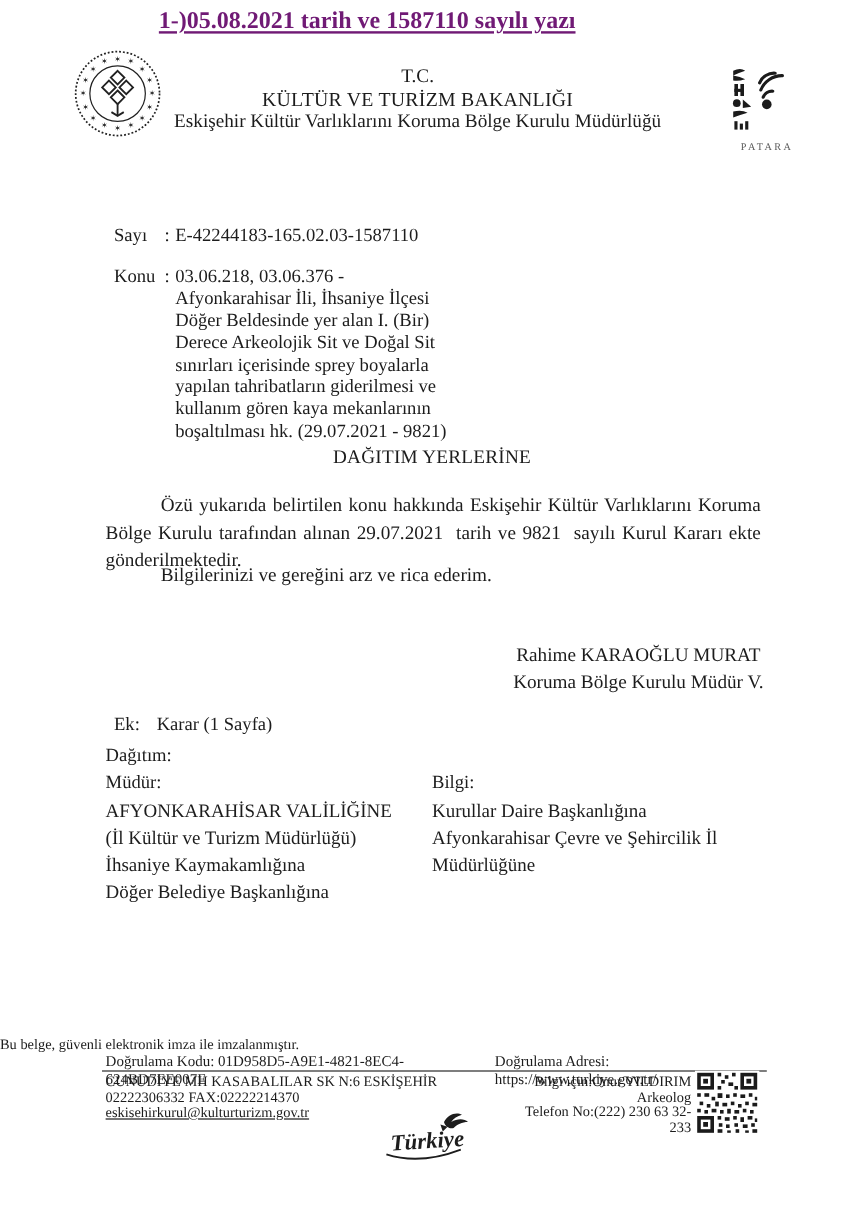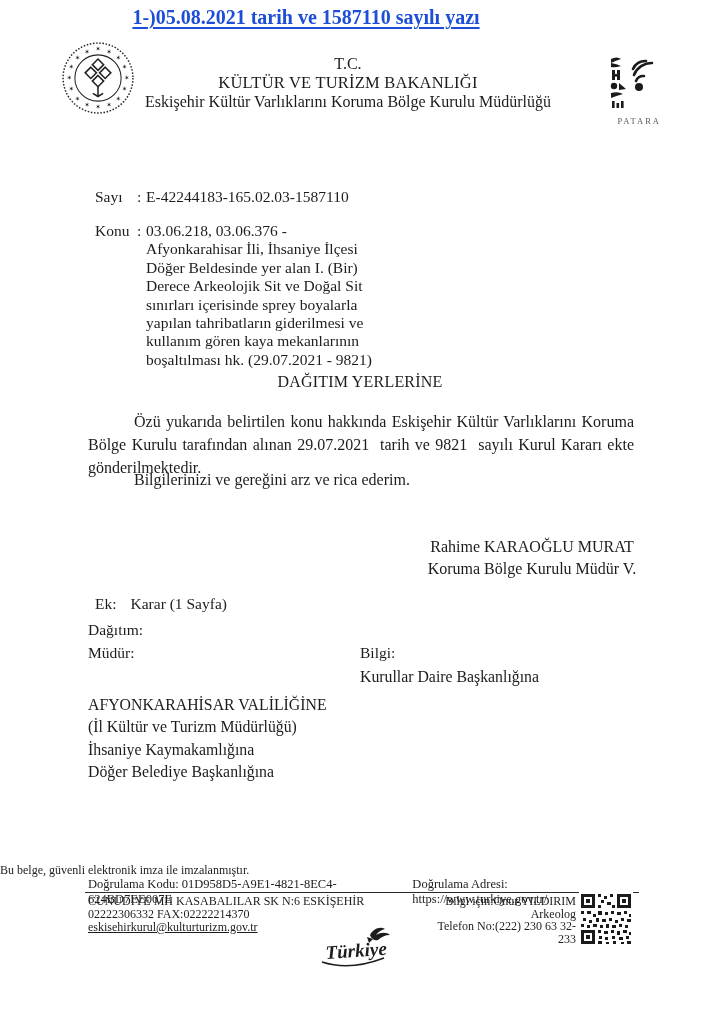--- a/index.html
+++ b/index.html
@@ -4,21 +4,21 @@
 <style>
   html,body{margin:0;padding:0;background:#ffffff;}
   .page{
     position:relative;width:720px;height:1018px;background:#ffffff;
     font-family:"Liberation Serif",serif;color:#1c1c1c;overflow:hidden;
   }
   .abs{position:absolute;}
   
   .red-title{
     top:6px;left:0;width:612px;text-align:center;
-    font-size:20px;font-weight:bold;color:#1d4ed8;
+    font-size:20px;font-weight:bold;color:#701a75;
     text-decoration:underline;text-underline-offset:3px;
   }
   
   .letterhead{top:54px;left:0;width:696px;text-align:center;line-height:19px;font-size:16px;}
   .letterhead .ministry{font-size:16.5px;letter-spacing:.2px;}
   .emblem{top:41px;left:61px;}
   .patara{top:55px;left:597px;width:64px;text-align:center;}
   .patara-caption{font-family:Liberation Serif, serif;font-size:8.5px;letter-spacing:2px;color:#5a5a5a;margin-top:1px;text-align:right;}
   
   .meta-row{left:95px;font-size:15.5px;display:flex;}
@@ -31,21 +31,21 @@
   .para1{top:410px;left:88px;width:546px;font-size:16px;line-height:23px;text-align:justify;text-indent:46px;}
   .para2{top:471px;left:134px;font-size:16px;}
   
   .signature{top:536px;left:418px;width:228px;text-align:center;font-size:16px;line-height:22px;}
   
   .ek-row{top:595px;left:95px;font-size:15.5px;}
   .ek-row .ek-val{margin-left:14px;}
   .dagitim{top:621px;left:88px;font-size:15.5px;}
   .geregi-label{top:644px;left:88px;font-size:15.5px;}
   .bilgi-label{top:644px;left:360px;font-size:15.5px;}
-  .geregi-items{top:666px;left:88px;font-size:15.8px;line-height:22.4px;margin-top:28px;}
+  .geregi-items{top:666px;left:88px;font-size:15.8px;line-height:22.4px;}
   .bilgi-items{top:666px;left:360px;width:296px;font-size:15.8px;line-height:22.4px;}
   
   .esign-note{top:863px;left:0;width:712px;font-size:12px;}
   .verify-row{top:877px;left:88px;width:552px;font-size:12.5px;display:flex;justify-content:space-between;}
   .footer-rule{top:892px;left:85px;width:554px;height:0;border-top:1.2px solid #2a2a2a;}
   .address-block{top:895px;left:88px;font-size:12px;line-height:13px;}
   .email-link{text-decoration:underline;color:#1c1c1c;}
   .url-link{color:#1c1c1c;text-decoration:none;}
   .contact-block{top:895px;left:400px;width:176px;text-align:right;font-size:12px;line-height:12.5px;}
   .qr{top:892px;left:579px;}
@@ -162,20 +162,21 @@
 
   <div class="abs geregi-items">
     <div>AFYONKARAHİSAR VALİLİĞİNE</div>
     <div>(İl Kültür ve Turizm Müdürlüğü)</div>
     <div>İhsaniye Kaymakamlığına</div>
     <div>Döğer Belediye Başkanlığına</div>
   </div>
 
   <div class="abs bilgi-items">
     <div>Kurullar Daire Başkanlığına</div>
+    <div>Afyonkarahisar Çevre ve Şehircilik İl Müdürlüğüne</div>
   </div>
 
   <div class="abs esign-note">Bu belge, güvenli elektronik imza ile imzalanmıştır.</div>
 
   <div class="abs verify-row">
     <span>
       <span>Doğrulama Kodu:</span>
       <span>01D958D5-A9E1-4821-8EC4-624BD7EE007E</span>
     </span>
     <span>

